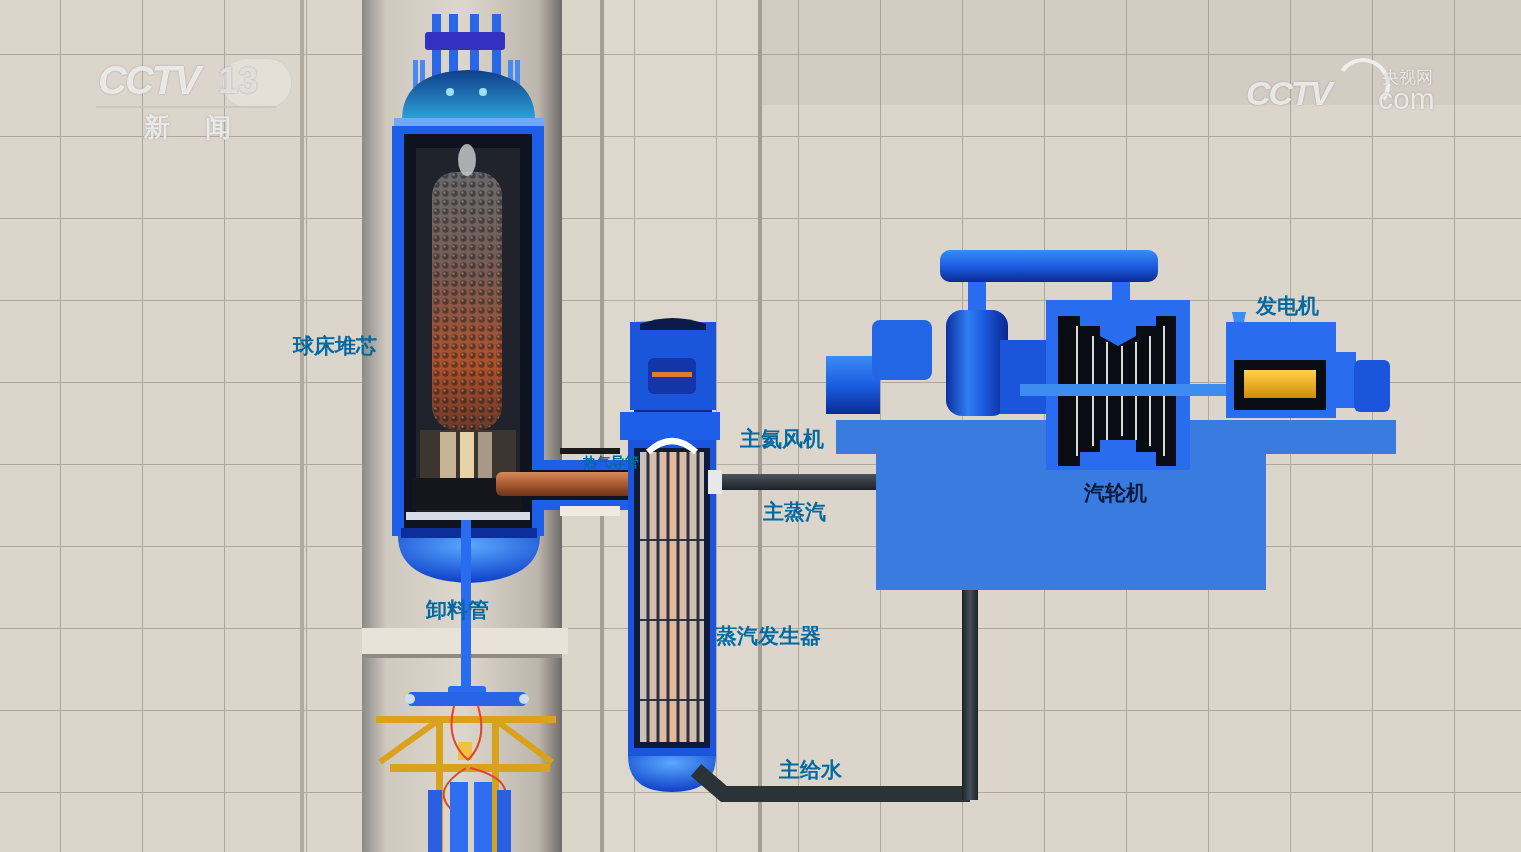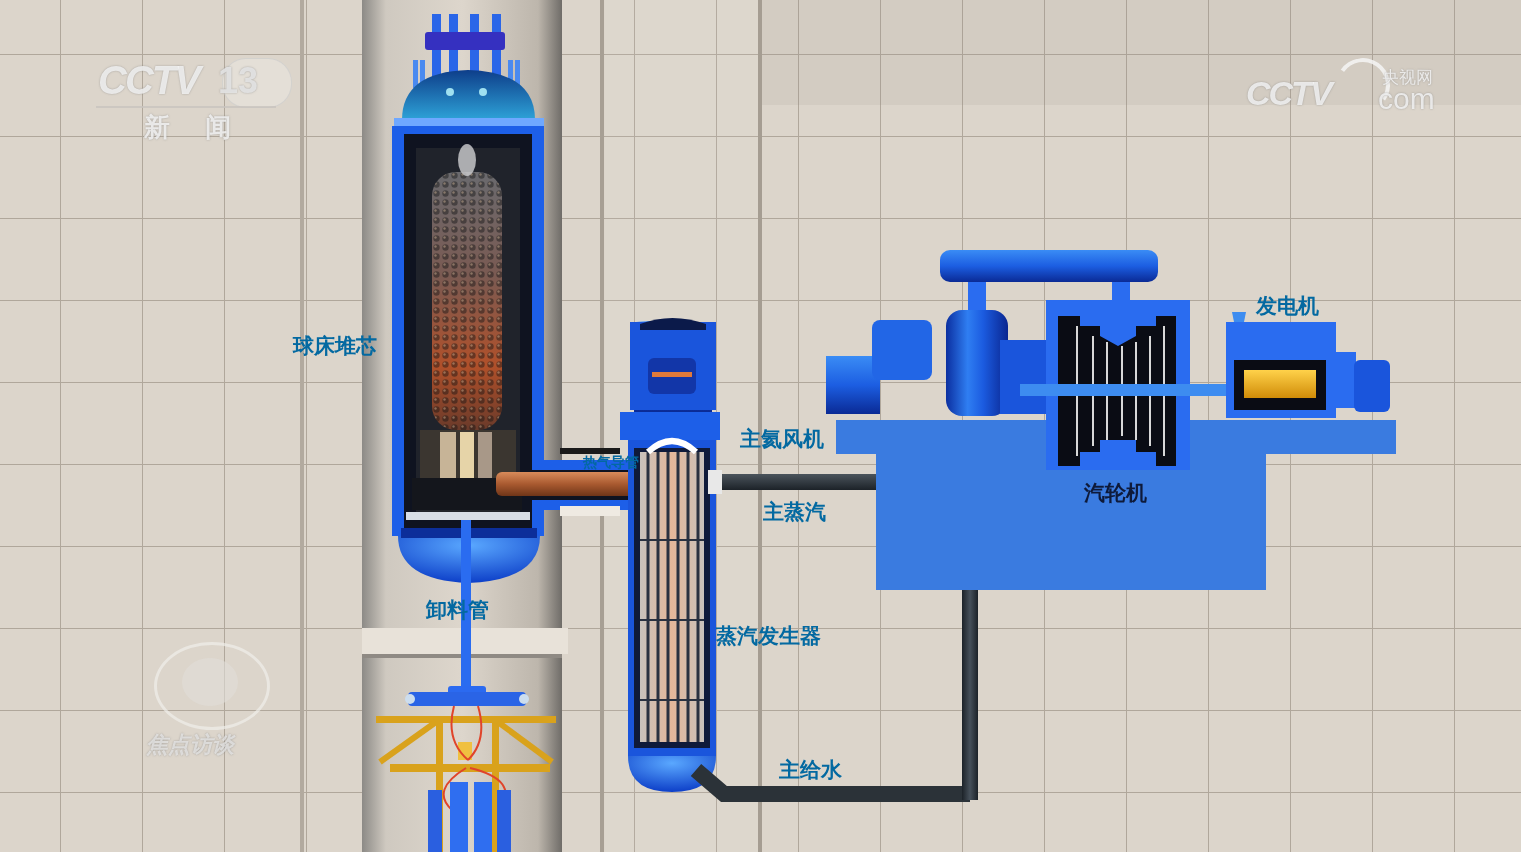--- a/index.html
+++ b/index.html
@@ -272,18 +272,13 @@
     <div class="wm" style="left:50px;top:54px;font-size:26px;letter-spacing:14px;">新 闻</div>
   </div>
 
   <div style="position:absolute;left:1246px;top:58px;width:210px;height:60px;">
     <div style="position:absolute;left:90px;top:0px;width:46px;height:46px;border-radius:50%;border:4px solid rgba(245,245,245,0.85);border-bottom-color:transparent;border-left-color:transparent;transform:rotate(-10deg);"></div>
     <div class="wm" style="left:0px;top:16px;font-size:34px;font-style:italic;letter-spacing:-2px;">CCTV</div>
     <div class="wm" style="left:136px;top:8px;font-size:17px;font-weight:normal;">央视网</div>
     <div class="wm" style="left:132px;top:24px;font-size:30px;font-weight:normal;">com</div>
   </div>
 
-  <div style="position:absolute;left:140px;top:628px;width:150px;height:136px;">
-    <div style="position:absolute;left:14px;top:14px;width:110px;height:82px;border-radius:50%;border:3px solid rgba(240,238,234,0.7);"></div>
-    <div style="position:absolute;left:42px;top:30px;width:56px;height:48px;border-radius:50%;background:rgba(225,222,216,0.6);"></div>
-    <div class="wm" style="left:6px;top:102px;font-size:22px;font-style:italic;color:rgba(240,240,240,0.7);">焦点访谈</div>
-  </div>
 </div>
 
 </body></html>

